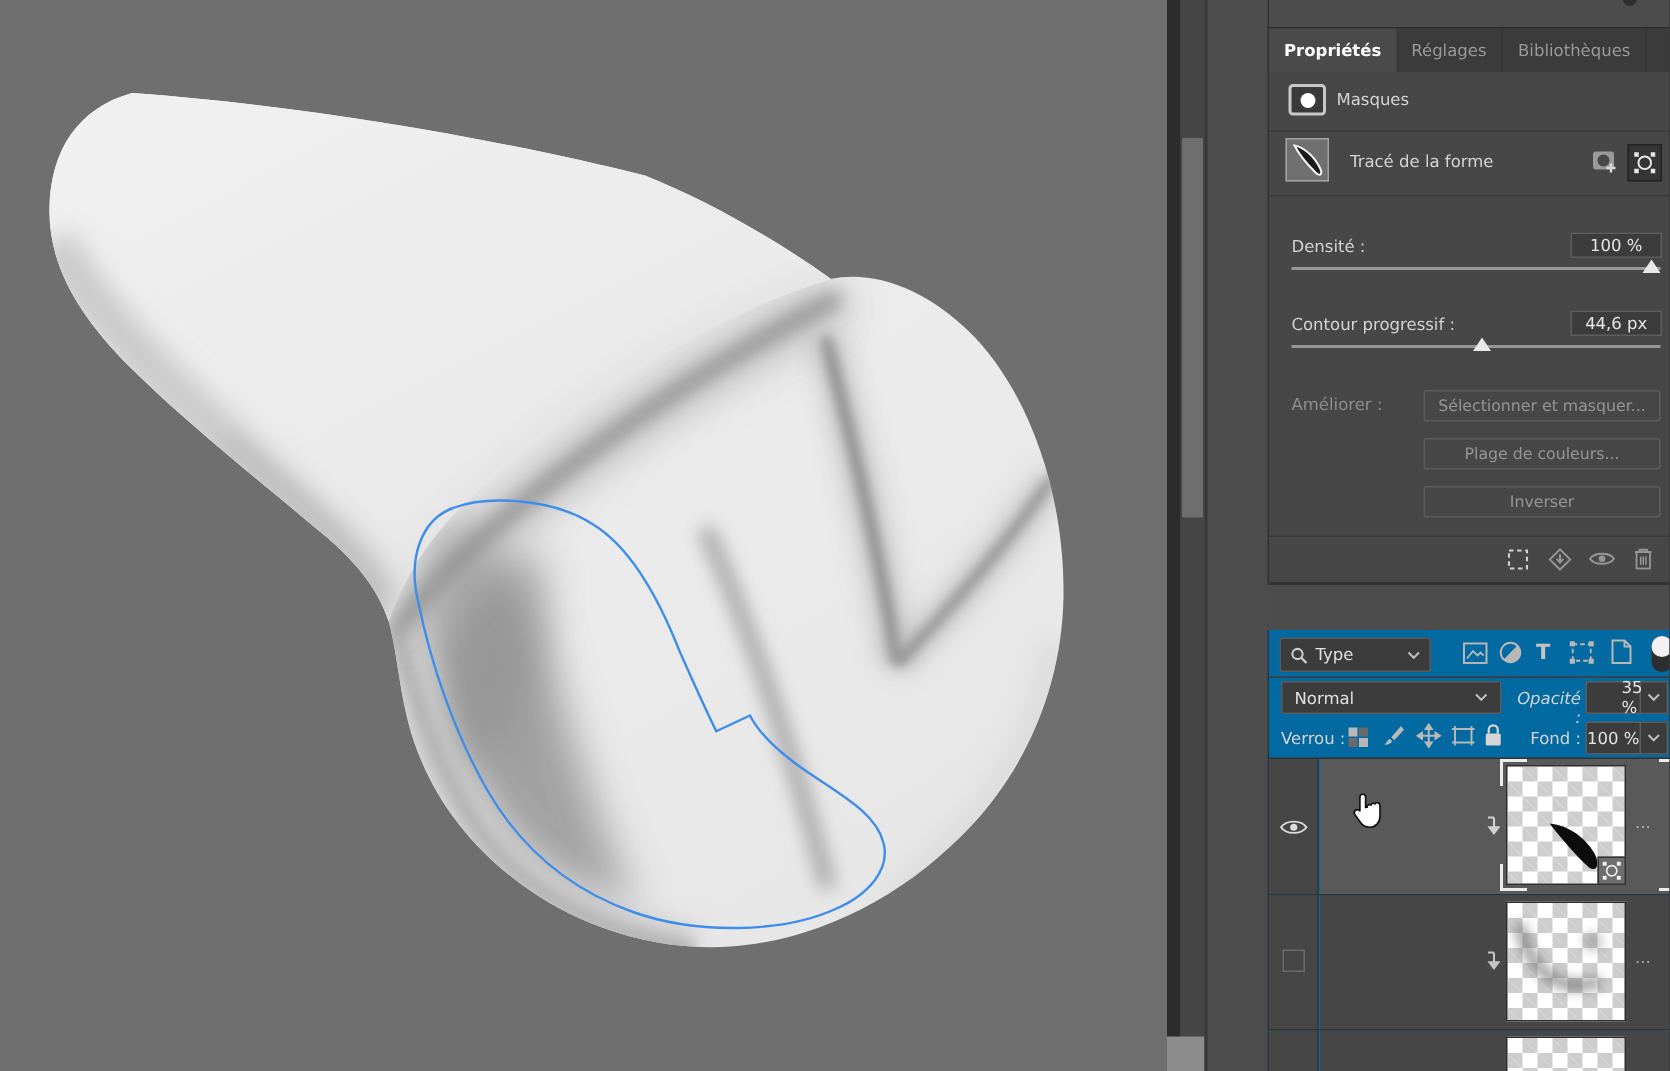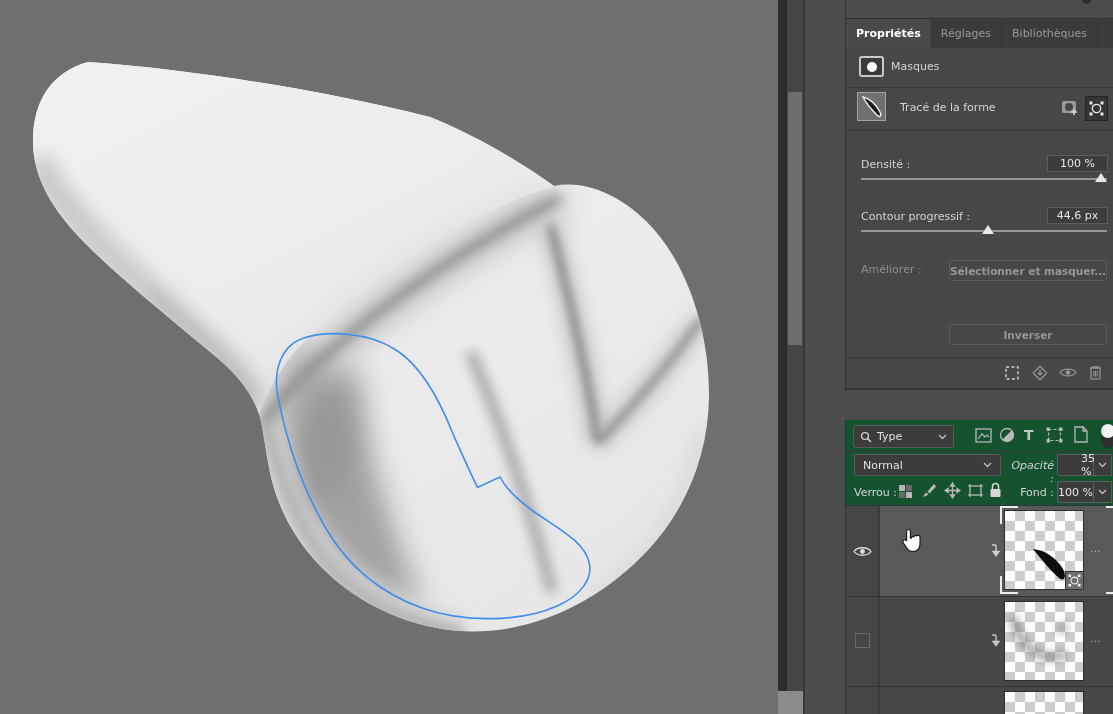--- a/index.html
+++ b/index.html
@@ -16,21 +16,21 @@
   
   .panel-col{left:845px;width:268px;border-left:1px solid #333;}
   .tabbar{background:#3b3b3b;border-top:1px solid #2f2f2f;display:flex;align-items:stretch;}
   .tab{padding:0 10px;display:flex;align-items:center;color:#9a9a9a;border-right:1px solid #343434;cursor:default;white-space:nowrap;justify-content:center;}
   .tab.active{background:#4a4a4a;color:#fff;font-weight:bold;border-right:none;}
   .lbl{color:#d4d4d4;}
   .dim{color:#8e8e8e;}
   .valbox{background:#3c3c3c;border:1px solid #5d5d5d;color:#e4e4e4;display:flex;align-items:center;justify-content:center;}
   .track{height:2px;background:#979797;}
   .sliderhandle{width:0;height:0;border-left:6px solid transparent;border-right:6px solid transparent;border-bottom:9px solid #e8e8e8;}
-  .psbtn{background:#474747;border:1px solid #5c5c5c;border-radius:2px;color:#969696;display:flex;align-items:center;justify-content:center;font-size:10.5px;overflow:hidden;white-space:nowrap;font-weight:bold;}
+  .psbtn{background:#474747;border:1px solid #5c5c5c;border-radius:2px;color:#969696;display:flex;align-items:center;justify-content:center;font-size:10.5px;overflow:hidden;white-space:nowrap;}
   .dropdown{background:#3c3c3c;border:1px solid #5a5a5a;border-radius:2px;display:flex;align-items:center;color:#e0e0e0;}
   .combo-chev{background:#3c3c3c;border:1px solid #5a5a5a;border-left:none;display:flex;align-items:center;justify-content:center;}
   .checker{background-color:#fff;background-image:linear-gradient(45deg,#cdcdcd 25%,transparent 25%,transparent 75%,#cdcdcd 75%),linear-gradient(45deg,#cdcdcd 25%,transparent 25%,transparent 75%,#cdcdcd 75%);background-size:20px 20px;background-position:0 0,10px 10px;}
   .bracket{position:absolute;width:18px;height:18px;border:0 solid #ececec;}
   svg{display:block;}
 </style>
 </head>
 <body>
 
 <div id="app">
@@ -164,20 +164,23 @@
     <div class="abs valbox" style="left:201px;top:159px;width:61px;height:17px;">
         <span>44,6 px</span>
       </div>
     <div class="abs track" style="left:15px;top:182px;width:246px;"></div>
     <div class="abs sliderhandle" style="left:136px;top:177px;"></div>
 
     <div class="abs dim" style="left:15px;top:215px;">Améliorer :</div>
     <div class="abs psbtn" style="left:103px;top:212px;width:158px;height:21px;">
         <span>Sélectionner et masquer...</span>
       </div>
+    <div class="abs psbtn" style="left:103px;top:244px;width:158px;height:21px;">
+        <span>Plage de couleurs...</span>
+      </div>
     <div class="abs psbtn" style="left:103px;top:276px;width:158px;height:21px;">
         <span>Inverser</span>
       </div>
 
     <div class="abs" style="left:0;top:309px;width:268px;height:1px;background:#3a3a3a;"></div>
 
     <div class="abs" style="left:158px;top:317px;width:16px;height:16px;">
       <svg width="16" height="16" viewBox="0 0 16 16">
           <rect x="2" y="2" width="12" height="12" fill="none" stroke="#d2d2d2" stroke-width="1.4" stroke-dasharray="3 2.4"></rect>
         </svg>
@@ -199,21 +202,21 @@
           <path d="M2,4 h11 M5,4 V2.5 h5 V4" stroke="#969696" stroke-width="1.2" fill="none"></path>
           <rect x="3" y="4" width="9" height="11" fill="none" stroke="#969696" stroke-width="1.2"></rect>
           <path d="M5.8,7 v5.5 M7.5,7 v5.5 M9.2,7 v5.5" stroke="#969696" stroke-width="1"></path>
         </svg>
     </div>
   </div>
 
   <div class="abs" style="left:845px;top:388px;width:268px;height:2px;background:#343434;"></div>
 
 
-  <div class="abs panel-col" style="top:420px;height:294px;background:#14532d;">
+  <div class="abs panel-col" style="top:420px;height:294px;background:#0369a1;">
 
     <div class="abs dropdown" style="left:7px;top:5px;width:101px;height:23px;padding:0 6px;">
       <svg width="12" height="12" viewBox="0 0 12 12">
           <circle cx="5" cy="5" r="3.4" fill="none" stroke="#cdcdcd" stroke-width="1.4"></circle>
           <path d="M7.6,7.6 L11,11" stroke="#cdcdcd" stroke-width="1.6"></path>
         </svg>
       <span style="margin-left:5px;">Type</span>
       <svg style="margin-left:auto;" width="9" height="6" viewBox="0 0 9 6">
           <path d="M1,1 L4.5,4.5 L8,1" stroke="#bdbdbd" stroke-width="1.4" fill="none"></path>
         </svg>

